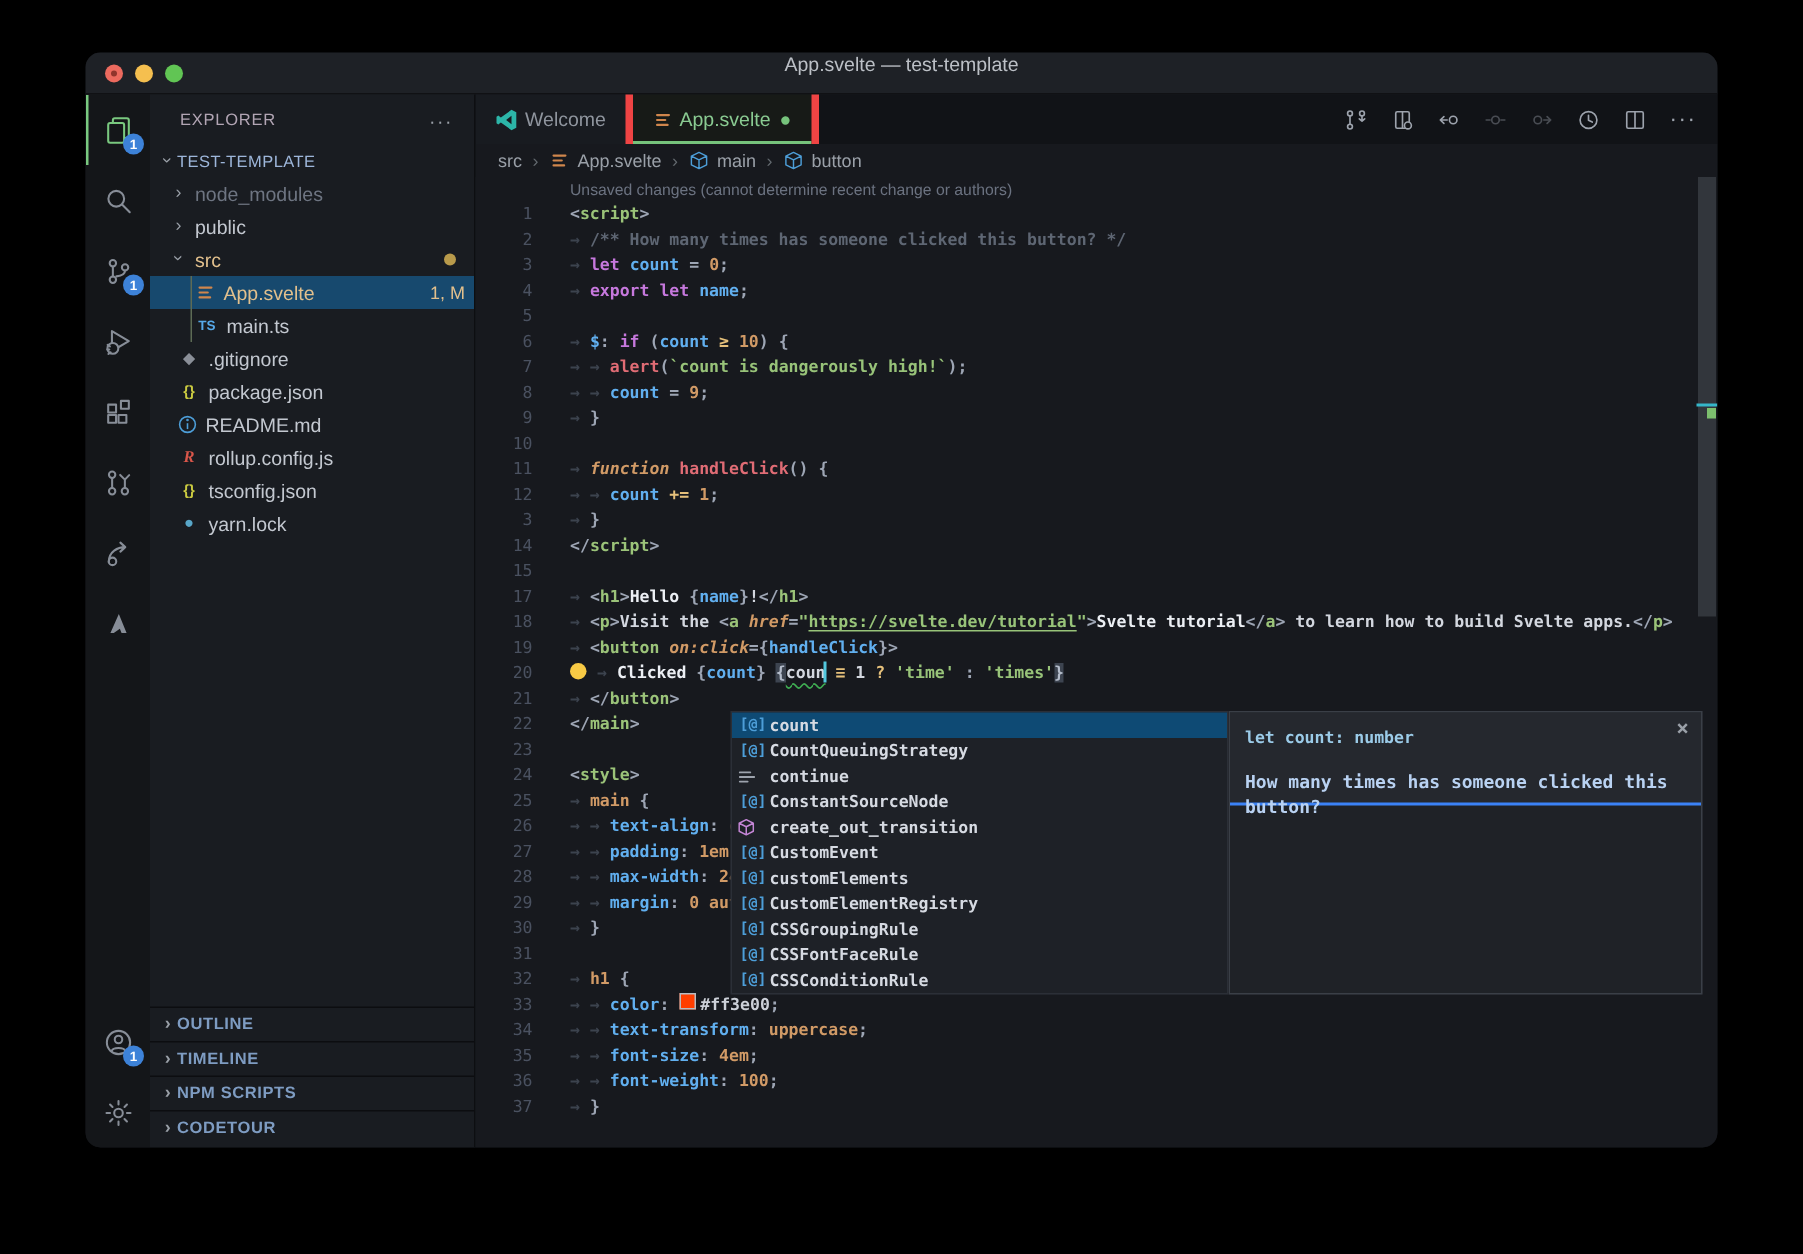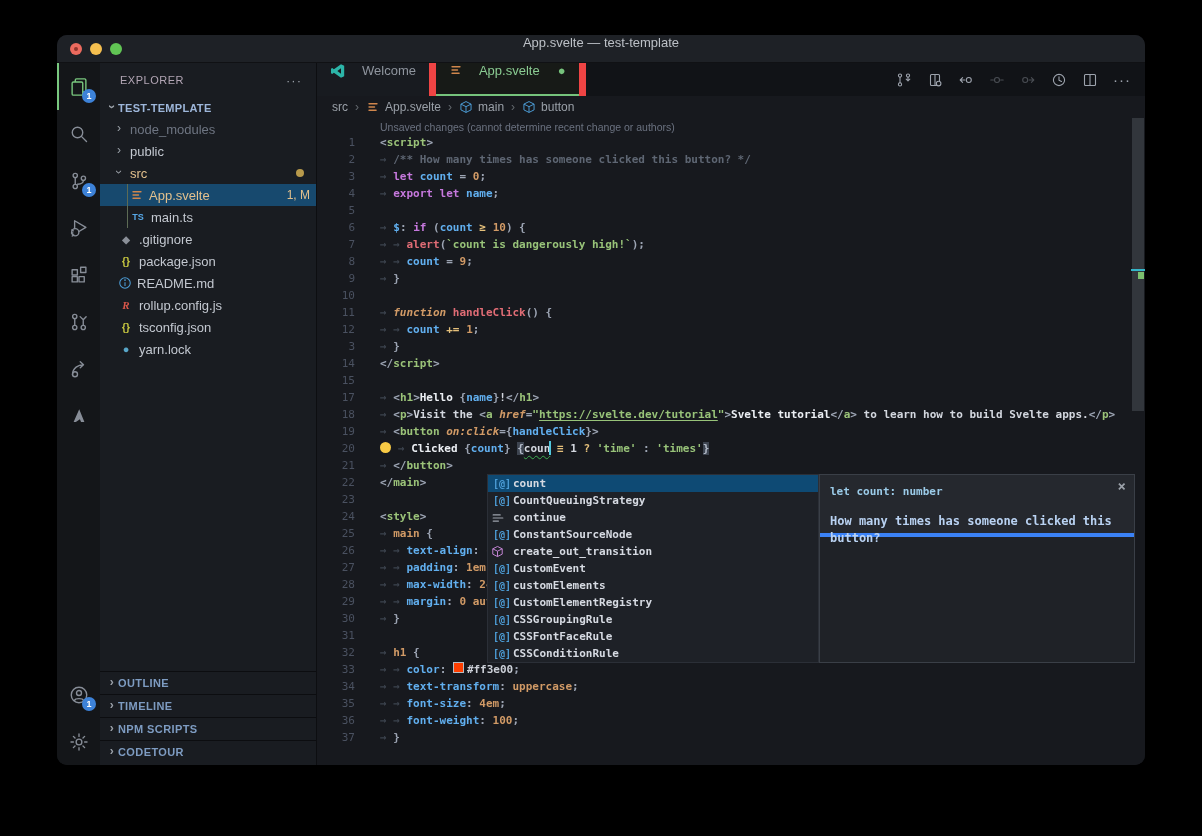--- a/index.html
+++ b/index.html
@@ -18,21 +18,21 @@
   .activitybar{width:43px;background:#141619;display:flex;flex-direction:column}
   .abitem{height:47px;display:flex;align-items:center;justify-content:center;position:relative;color:#878d97;cursor:pointer}
   .abitem.active{color:#79c87f;box-shadow:inset 2px 0 0 #79c87f}
   .abspacer{margin-top:auto}
   .badge{position:absolute;right:4px;bottom:7px;min-width:14px;height:14px;border-radius:8px;background:#3d82d8;
     color:#fff;font-size:9px;font-weight:bold;display:flex;align-items:center;justify-content:center}
   
   .sidebar{width:216px;background:#191c21;position:relative;color:#c3c8d0;border-right:1px solid #0d0e11;overflow:hidden}
   .sbheader{height:34px;display:flex;align-items:center;padding:0 14px 0 20px;font-size:11px;color:#b2a5b4;letter-spacing:.5px}
   .sbactions{margin-left:auto;color:#9aa0a8;font-size:13px;letter-spacing:1px;cursor:pointer}
-  .rootrow{height:21px;display:flex;align-items:center;padding-left:6px;font-weight:bold;font-size:11px;color:#9db6da;letter-spacing:.3px;cursor:pointer}
+  .rootrow{height:21px;display:flex;align-items:center;padding-left:6px;font-weight:normal;font-size:11px;color:#9db6da;letter-spacing:.3px;cursor:pointer}
   .chev{display:inline-block;width:12px;color:#9aa0a8;font-size:12px;text-align:center;transform:translateY(-1px)}
   .chev.open{transform:rotate(90deg) translateX(-1px)}
   .trow{height:22px;display:flex;align-items:center;font-size:13px;position:relative;cursor:pointer;padding-left:18px}
   .trow.folder{padding-left:13px}
   .trow.nested{padding-left:30px}
   .trow.nested::before{content:"";position:absolute;left:27px;top:0;bottom:0;width:1px;background:#5d6b55}
   .trow.sel{background:#17496e}
   .trow.muted .lbl{color:#6e7582}
   .trow.gold .lbl{color:#e2c08d}
   .trow .lbl{margin-left:5px;white-space:nowrap}
@@ -43,22 +43,22 @@
   .fi.gi{color:#8a8f98;font-size:10px}
   .fi.js{color:#cbcb41;font-size:10px}
   .fi.ro{color:#d8564a;font-size:11px;font-family:"Liberation Serif",serif;font-style:italic}
   .fi.ya{color:#58a6c8;font-size:11px}
   .sbsections{position:absolute;left:0;right:0;bottom:2px}
   .secrow{height:22px;display:flex;align-items:center;padding-left:6px;font-size:11px;font-weight:bold;
     color:#7e9cc2;border-top:1px solid #0c0d10;letter-spacing:.4px;cursor:pointer}
   
   .editorzone{flex:1;min-width:0;display:flex;flex-direction:column}
   .tabbar{height:33px;background:#111317;display:flex;align-items:stretch}
-  .tab{display:flex;gap:16px;padding:0 13px;font-size:13px;color:#8f959e;
-    background:#181b20;border-right:7px solid #ef4444;cursor:pointer}
+  .tab{display:flex;align-items:center;gap:4px;padding:0 13px;font-size:13px;color:#8f959e;
+    background:#181b20;border-right:5px solid #ef4444;cursor:pointer}
   .tab.active{background:#171a17;color:#8acb92;box-shadow:inset 0 -2px 0 #76c37c}
   .moddot{color:#76c37c;font-size:13px;margin-left:2px}
   .toolbar{margin-left:auto;display:flex;align-items:center;gap:15px;padding-right:14px;color:#9da3ad}
   .tbi{display:flex;align-items:center;cursor:pointer}
   .tbi.disabled{opacity:.4;cursor:default}
   .more{font-size:15px;letter-spacing:1px;color:#9da3ad}
   .breadcrumbs{height:22px;display:flex;align-items:center;gap:7px;padding-left:15px;font-size:12px;color:#9aa0a8;background:#17191e}
   .bc{display:flex;align-items:center;gap:5px;cursor:pointer}
   .bsep{color:#63696f}
   
@@ -85,21 +85,21 @@
   .mark-cyan{position:absolute;top:151px;left:0;right:0;height:2px;background:#35b6c9}
   .mark-green{position:absolute;top:154px;right:1px;width:6px;height:7px;background:#7cbf6e}
   
   .suggest{position:absolute;left:170px;top:356px;width:330px;background:#1e2127;border:1px solid #2b2f37;z-index:10}
   .sgrow{height:17px;display:flex;align-items:center;padding-left:3px;font-family:"DejaVu Sans Mono",monospace;
     font-size:11px;font-weight:bold;color:#d6dae2;cursor:pointer;white-space:nowrap}
   .sgrow.sel{background:#0e4a74}
   .sgicon{width:22px;text-align:center;color:#4d9ed8;font-size:10px;flex:none}
   
   .docs{position:absolute;left:502px;top:356px;width:316px;height:189px;background:#1f2227;border:1px solid #3a3f47;z-index:9;box-sizing:border-box}
-  .docshead{background:#25282e;height:62px;border-bottom:4px solid #3b82f6;position:relative;box-sizing:border-box;padding:8px 10px}
+  .docshead{background:#25282e;height:62px;border-bottom:2px solid #3b82f6;position:relative;box-sizing:border-box;padding:8px 10px}
   .sig{font-family:"DejaVu Sans Mono",monospace;font-size:11px;font-weight:600;color:#9bcbe8}
   .desc{margin-top:13px;font-size:12px;color:#b9d2f2}
   .docsclose{position:absolute;top:3px;right:8px;color:#9aa0a8;font-size:14px;cursor:pointer}
   svg{display:block}
 </style>
 </head>
 <body>
 
 <div class="window">
   <div class="titlebar">

